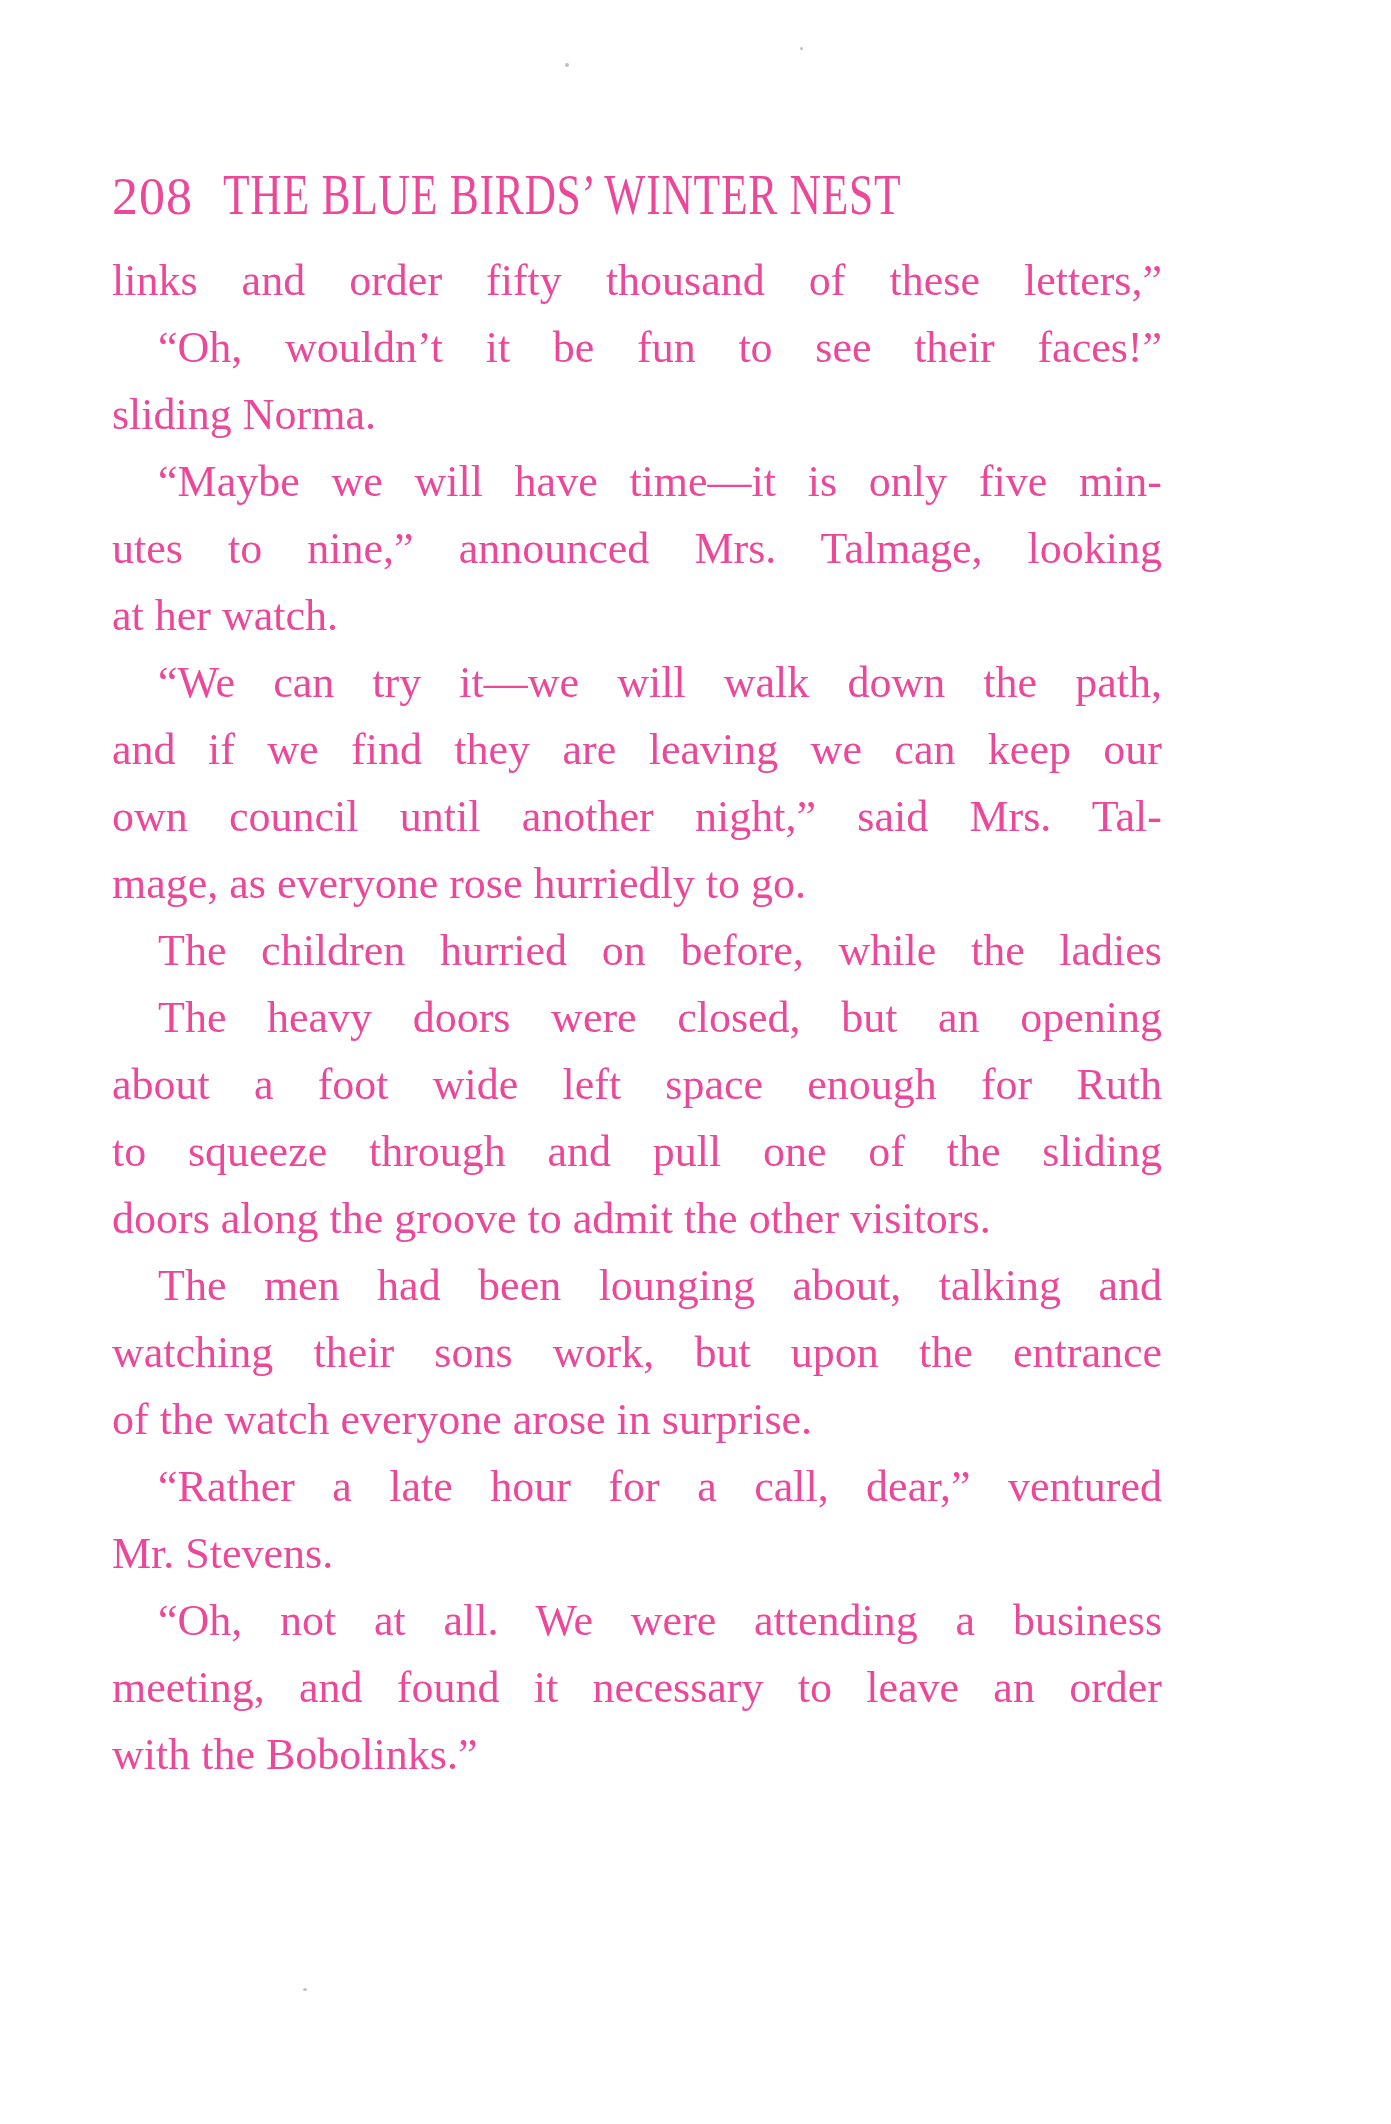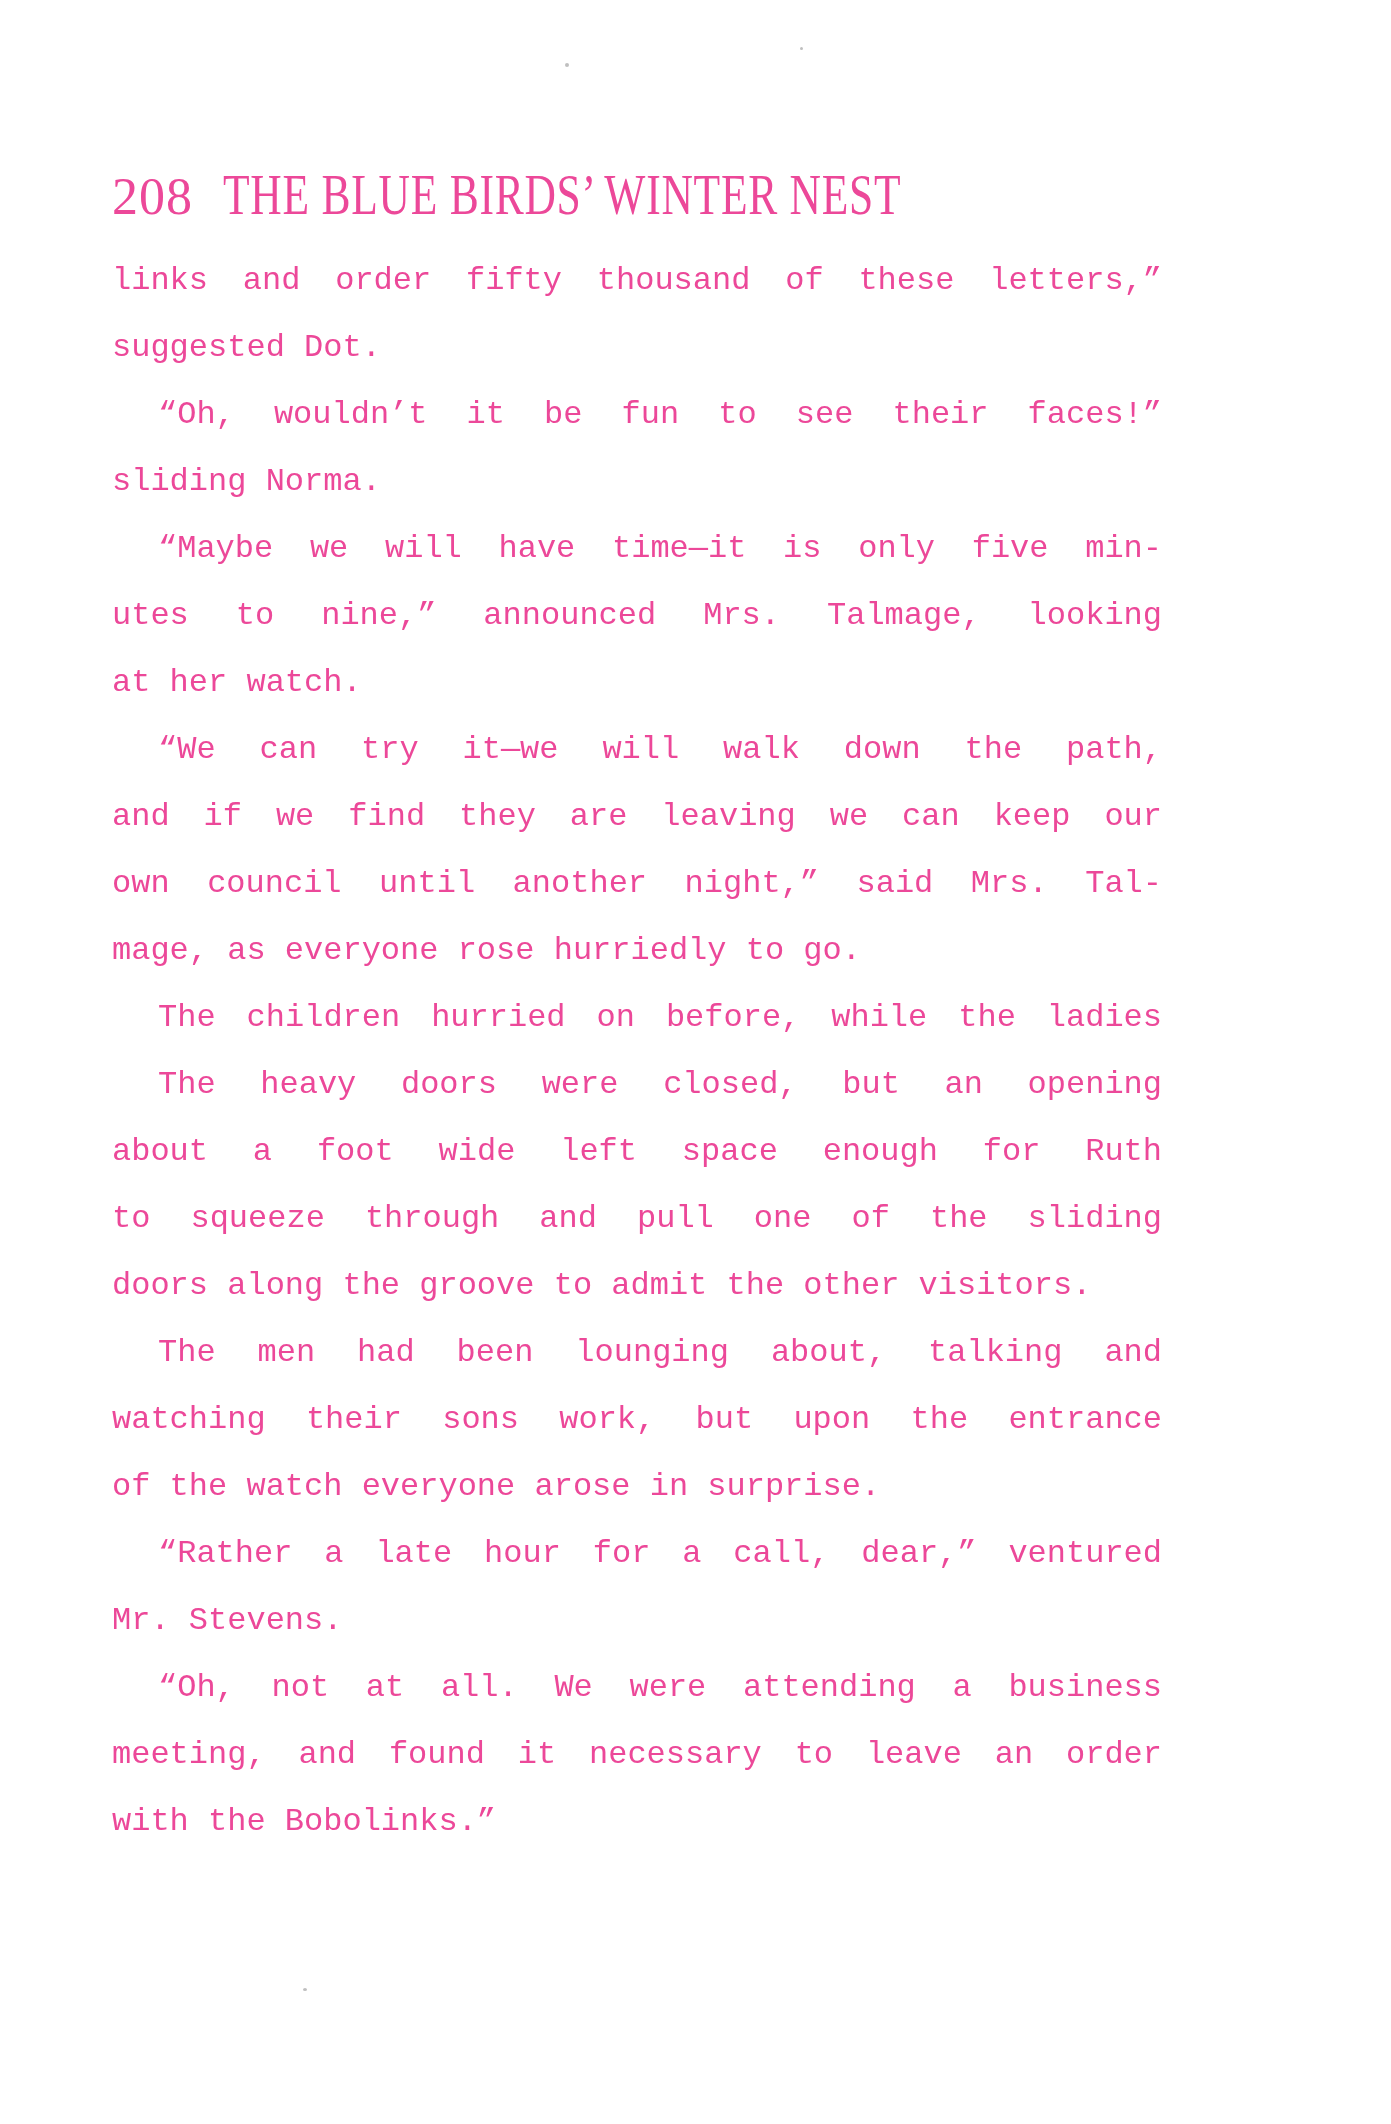--- a/index.html
+++ b/index.html
@@ -33,23 +33,22 @@
     letter-spacing: 1px;
     transform: scaleX(0.75);
     transform-origin: 0 100%;
     white-space: nowrap;
   }
   .body-text {
     position: absolute;
     left: 112px;
     top: 212px;
     width: 1050px;
-    font-size: 32px;
+    font-size: 44px;
     line-height: 67px;
-    font-family: Liberation Mono, monospace;
   }
   .line {
     height: 67px;
     overflow: hidden;
   }
   .line.j {
     text-align: justify;
     text-align-last: justify;
   }
   .line:not(.j) { white-space: nowrap; }
@@ -66,21 +65,20 @@
 
 <div class="page">
 
   <div class="running-header">
     <span class="page-num">208</span>
     <span class="header-title">THE BLUE BIRDS’ WINTER NEST</span>
   </div>
 
   <div class="body-text">
     <div class="line j">links and order fifty thousand of these letters,”</div>
-    <div class="line">suggested Dot.</div>
     <div class="line j in">“Oh, wouldn’t it be fun to see their faces!”</div>
     <div class="line">sliding Norma.</div>
     <div class="line j in">“Maybe we will have time—it is only five min-</div>
     <div class="line j">utes to nine,” announced Mrs. Talmage, looking</div>
     <div class="line">at her watch.</div>
     <div class="line j in">“We can try it—we will walk down the path,</div>
     <div class="line j">and if we find they are leaving we can keep our</div>
     <div class="line j">own council until another night,” said Mrs. Tal-</div>
     <div class="line">mage, as everyone rose hurriedly to go.</div>
     <div class="line j in">The children hurried on before, while the ladies</div>

